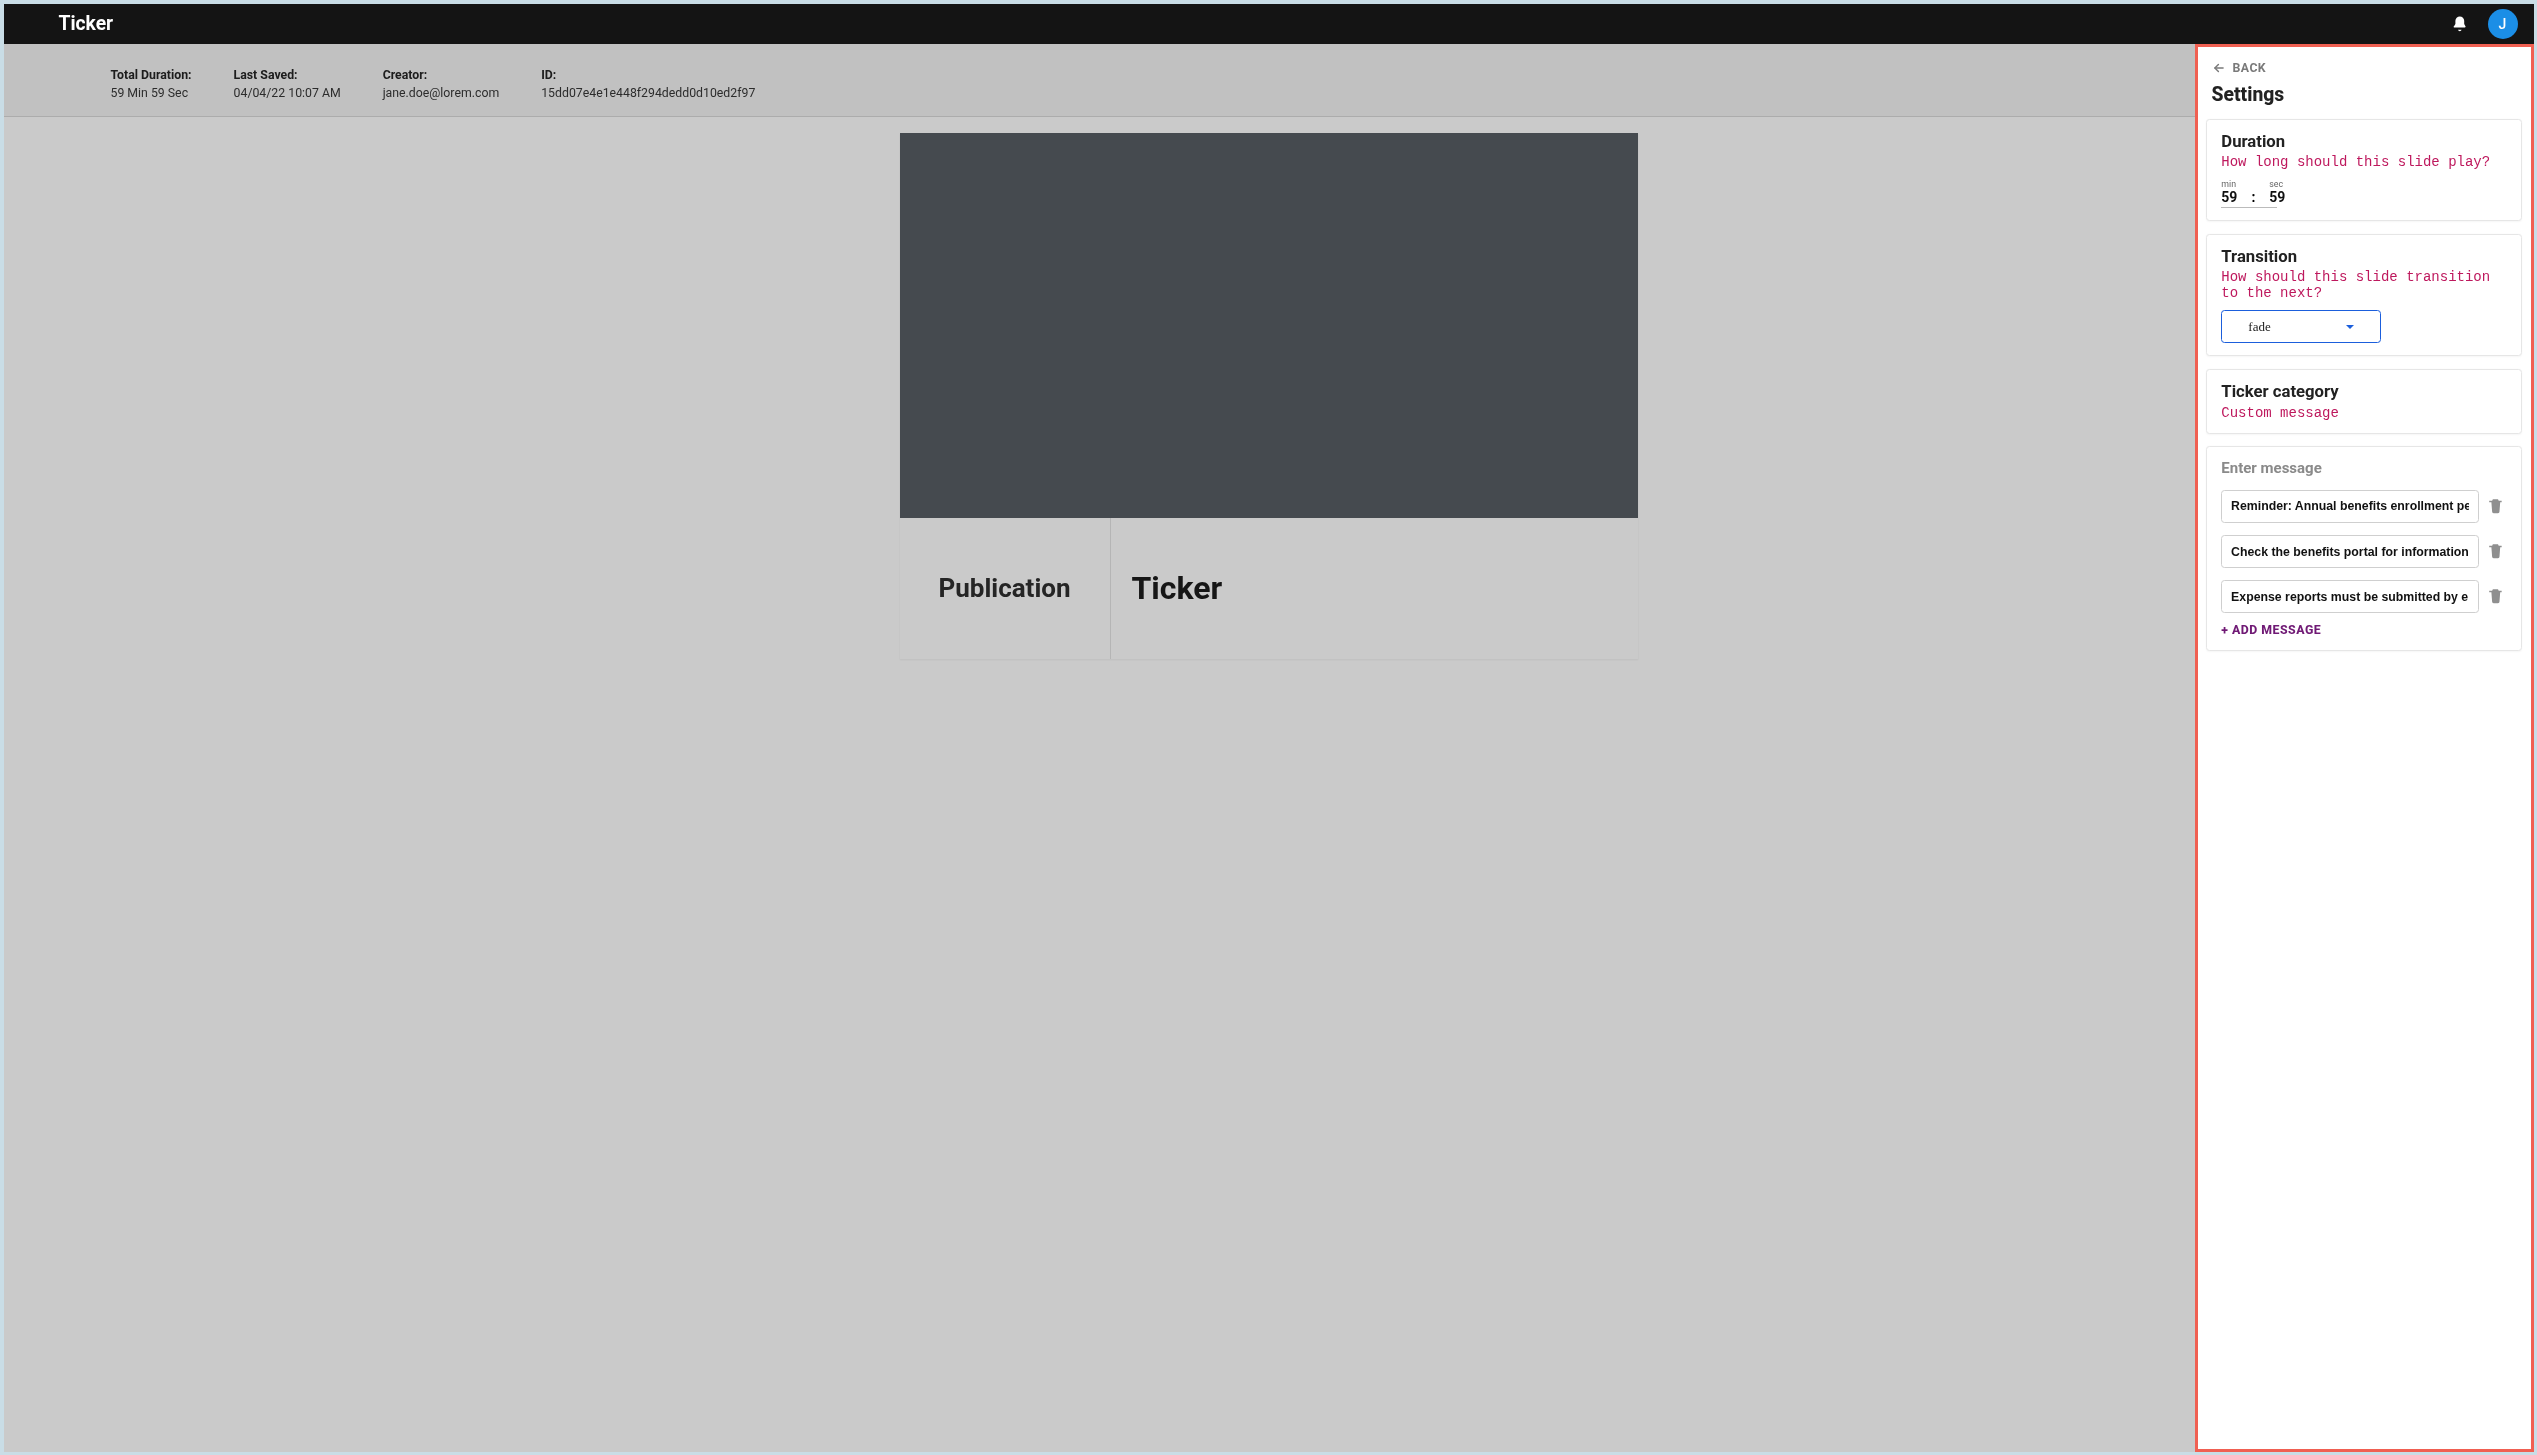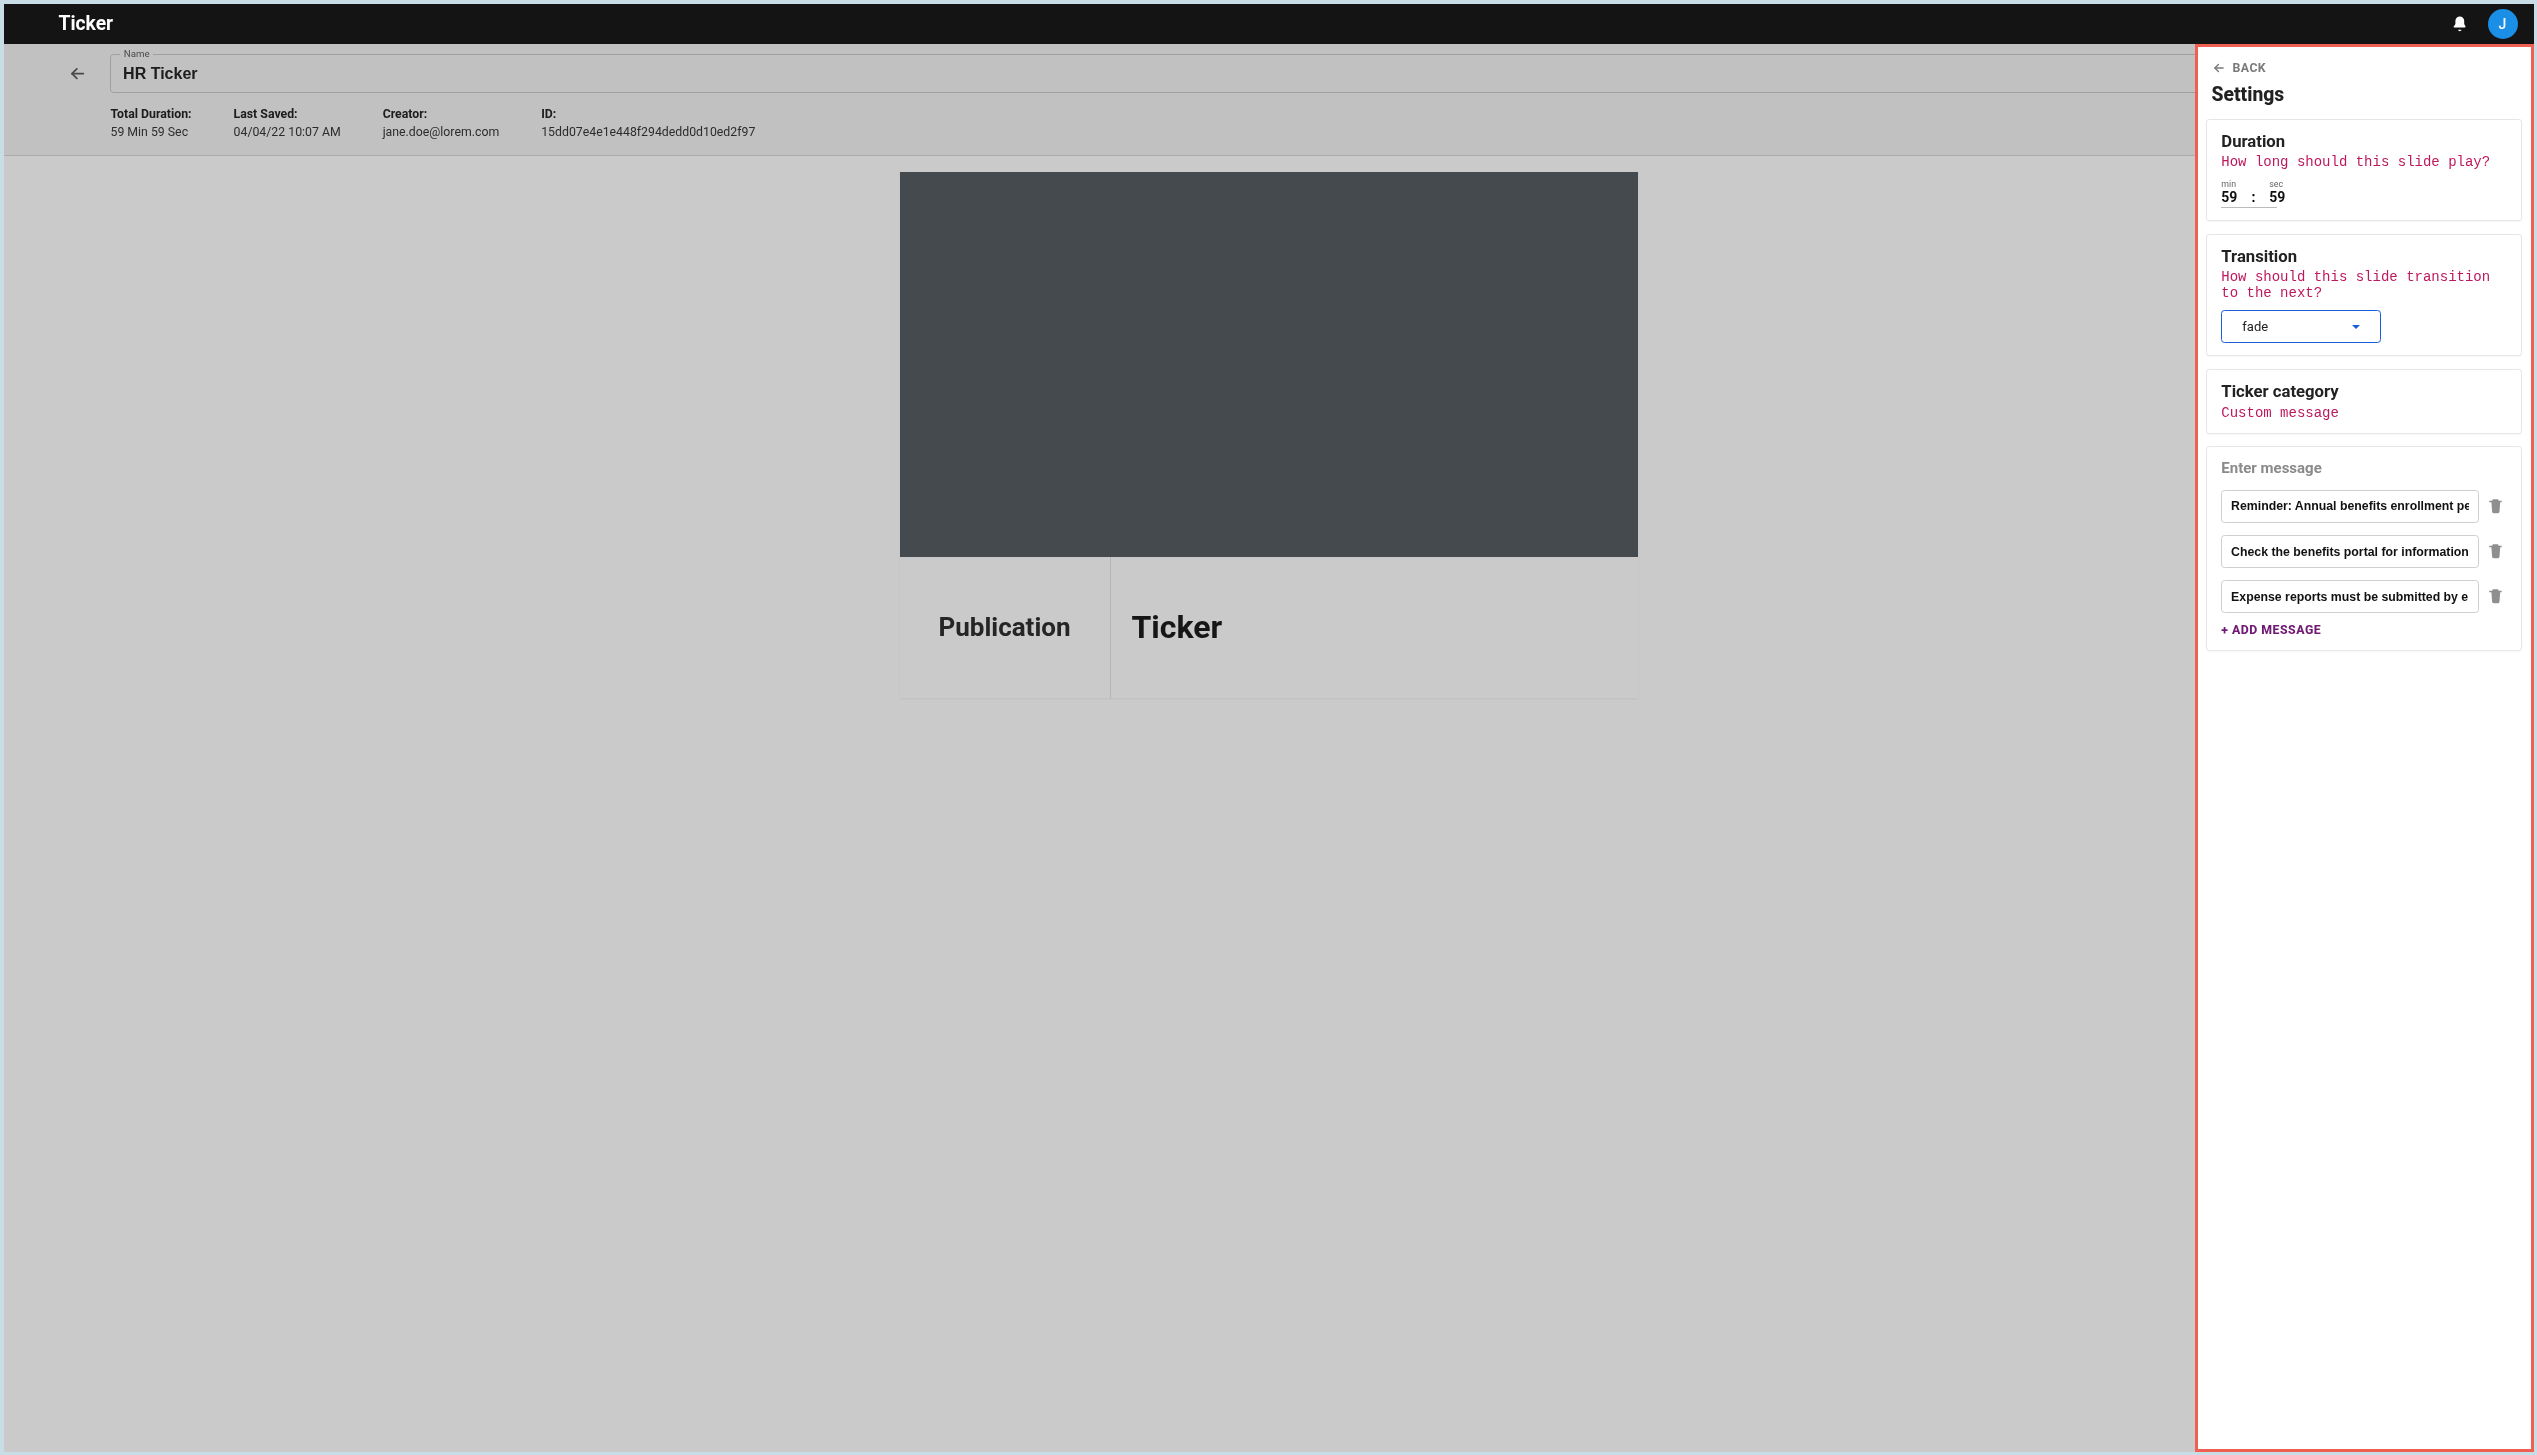--- a/index.html
+++ b/index.html
@@ -207,26 +207,27 @@
     }
     .dur-col { display: flex; flex-direction: column; }
     .dur-lab { font-size: 8.8px; color: #666; }
     .dur-val { font-size: 14px; font-weight: 700; color: #111; }
     .dur-colon { font-size: 14px; font-weight: 700; align-self: flex-end; padding-bottom: 0px; }
     .select-box {
       border: 1.8px solid #1b5edc;
       border-radius: 3.5px;
       height: 33px;
       display: flex; align-items: center;
-      padding: 0 20px;
+      padding: 0 26px;
       justify-content: space-between;
       cursor: pointer;
       width: 160px;
       font-size: 13px;
       color: #222;
+      font-family: Liberation Serif, serif;
     }
     .select-box .tri {
       width: 0; height: 0;
       border-left: 4.4px solid transparent;
       border-right: 4.4px solid transparent;
       border-top: 4.4px solid #1b5edc;
     }
     .messages-card .card-h {
       color: #8a8a8a;
       font-weight: 700;
@@ -276,32 +277,20 @@
       <svg width="17.6" height="17.6" viewBox="0 0 24 24" fill="white">
           <path d="M12 2a6 6 0 0 0-6 6v4.3l-1.7 2.6A1 1 0 0 0 5.1 17h13.8a1 1 0 0 0 .8-1.6L18 12.3V8a6 6 0 0 0-6-6zm0 20a2.5 2.5 0 0 0 2.45-2h-4.9A2.5 2.5 0 0 0 12 22z"></path>
         </svg>
     </div>
     <div class="avatar">
       <span>J</span>
     </div>
   </div>
 
   <div class="header">
-    <div class="header-row1">
-      <div class="back-arrow">
-        <svg width="19.3" height="19.3" viewBox="0 0 24 24" fill="none" stroke="currentColor" stroke-width="2.2" stroke-linecap="round" stroke-linejoin="round">
-            <path d="M19 12H5"></path>
-            <path d="M11 18l-6-6 6-6"></path>
-          </svg>
-      </div>
-      <div class="name-wrap">
-        <span class="name-label">Name</span>
-        <input class="name-input" value="HR Ticker" style="">
-      </div>
-    </div>
     <div class="meta-row">
       <div class="meta-item">
         <span class="meta-label">Total Duration:</span>
         <span class="meta-value">59 Min 59 Sec</span>
       </div>
       <div class="meta-item">
         <span class="meta-label">Last Saved:</span>
         <span class="meta-value">04/04/22 10:07 AM</span>
       </div>
       <div class="meta-item">

